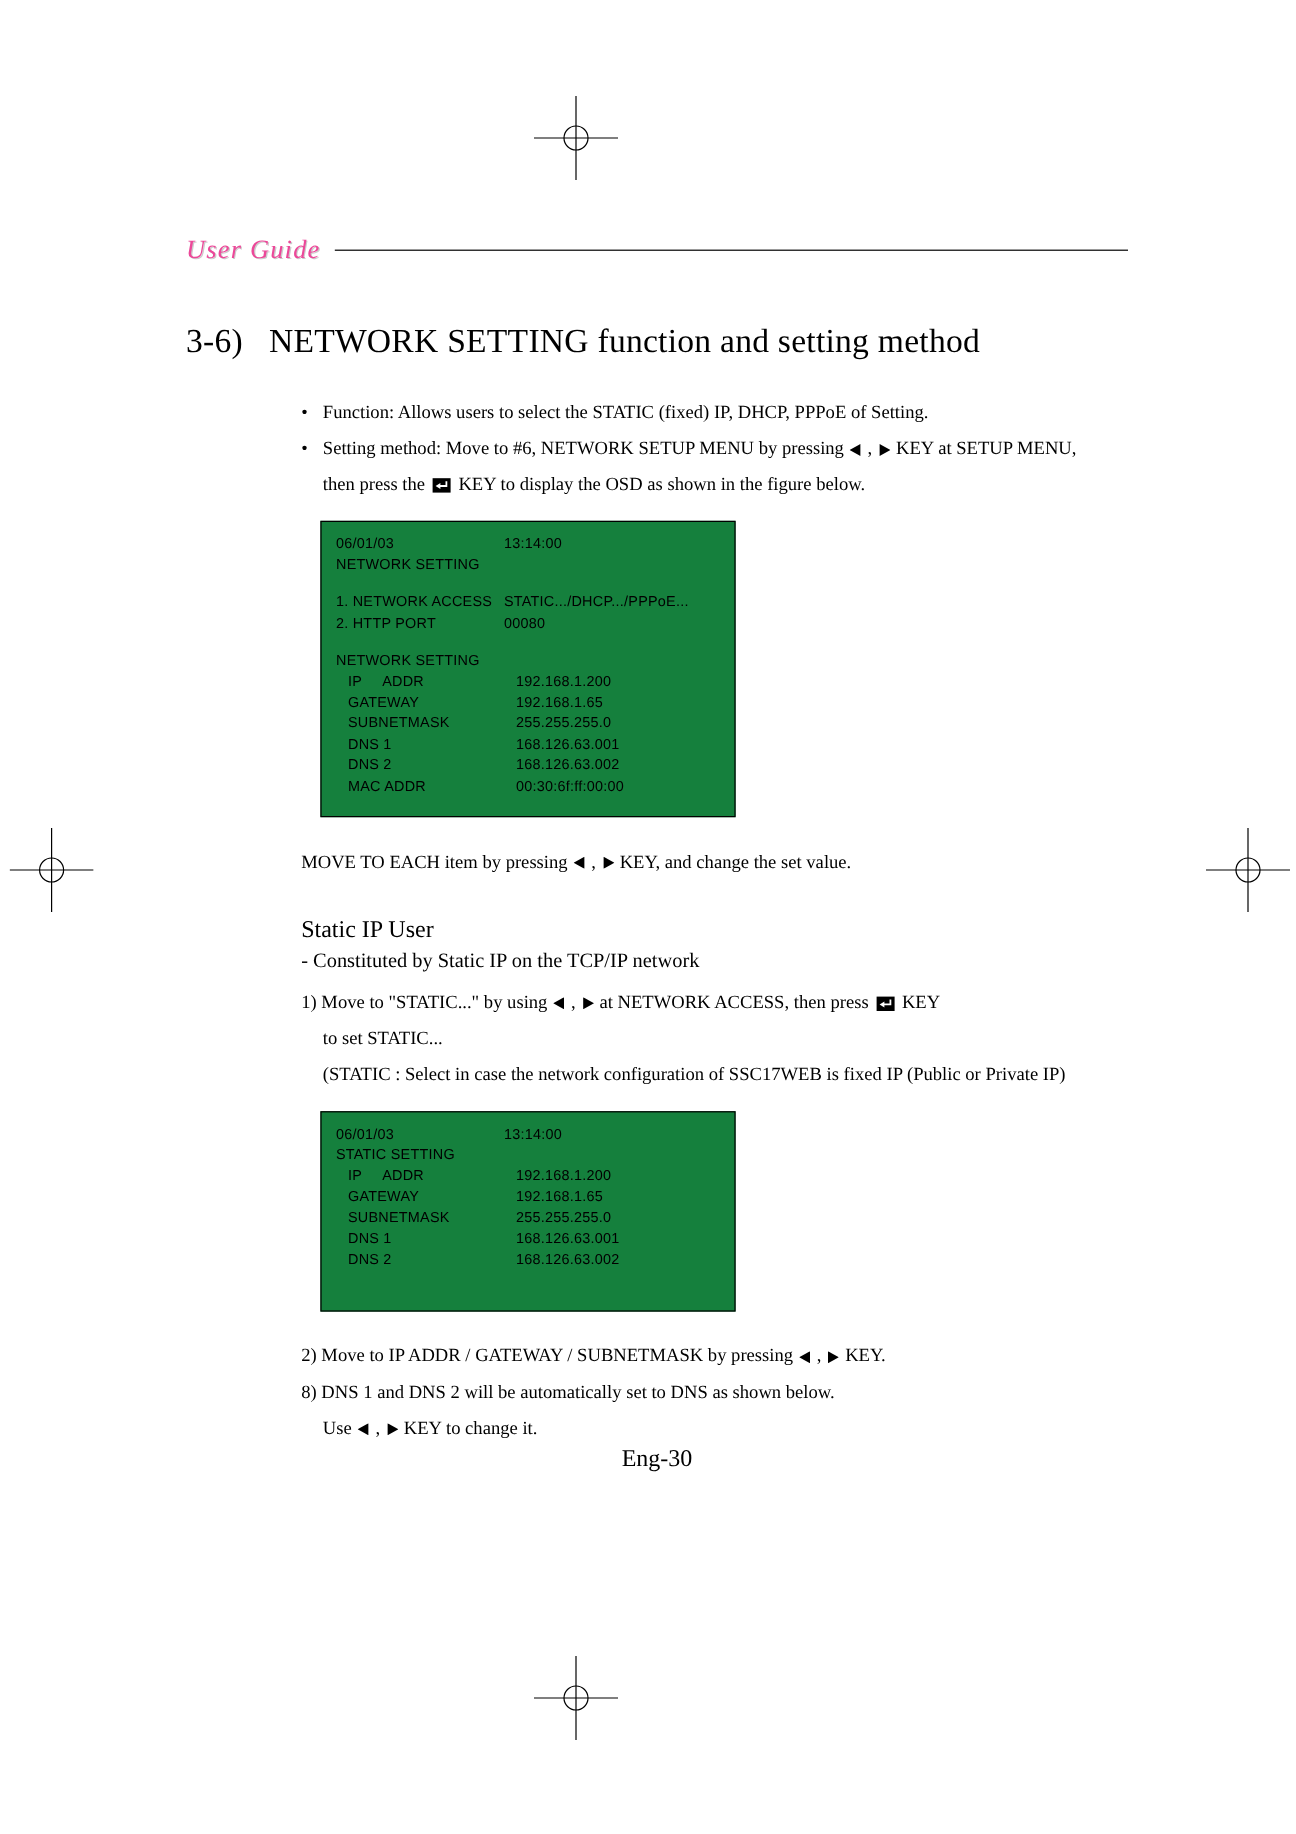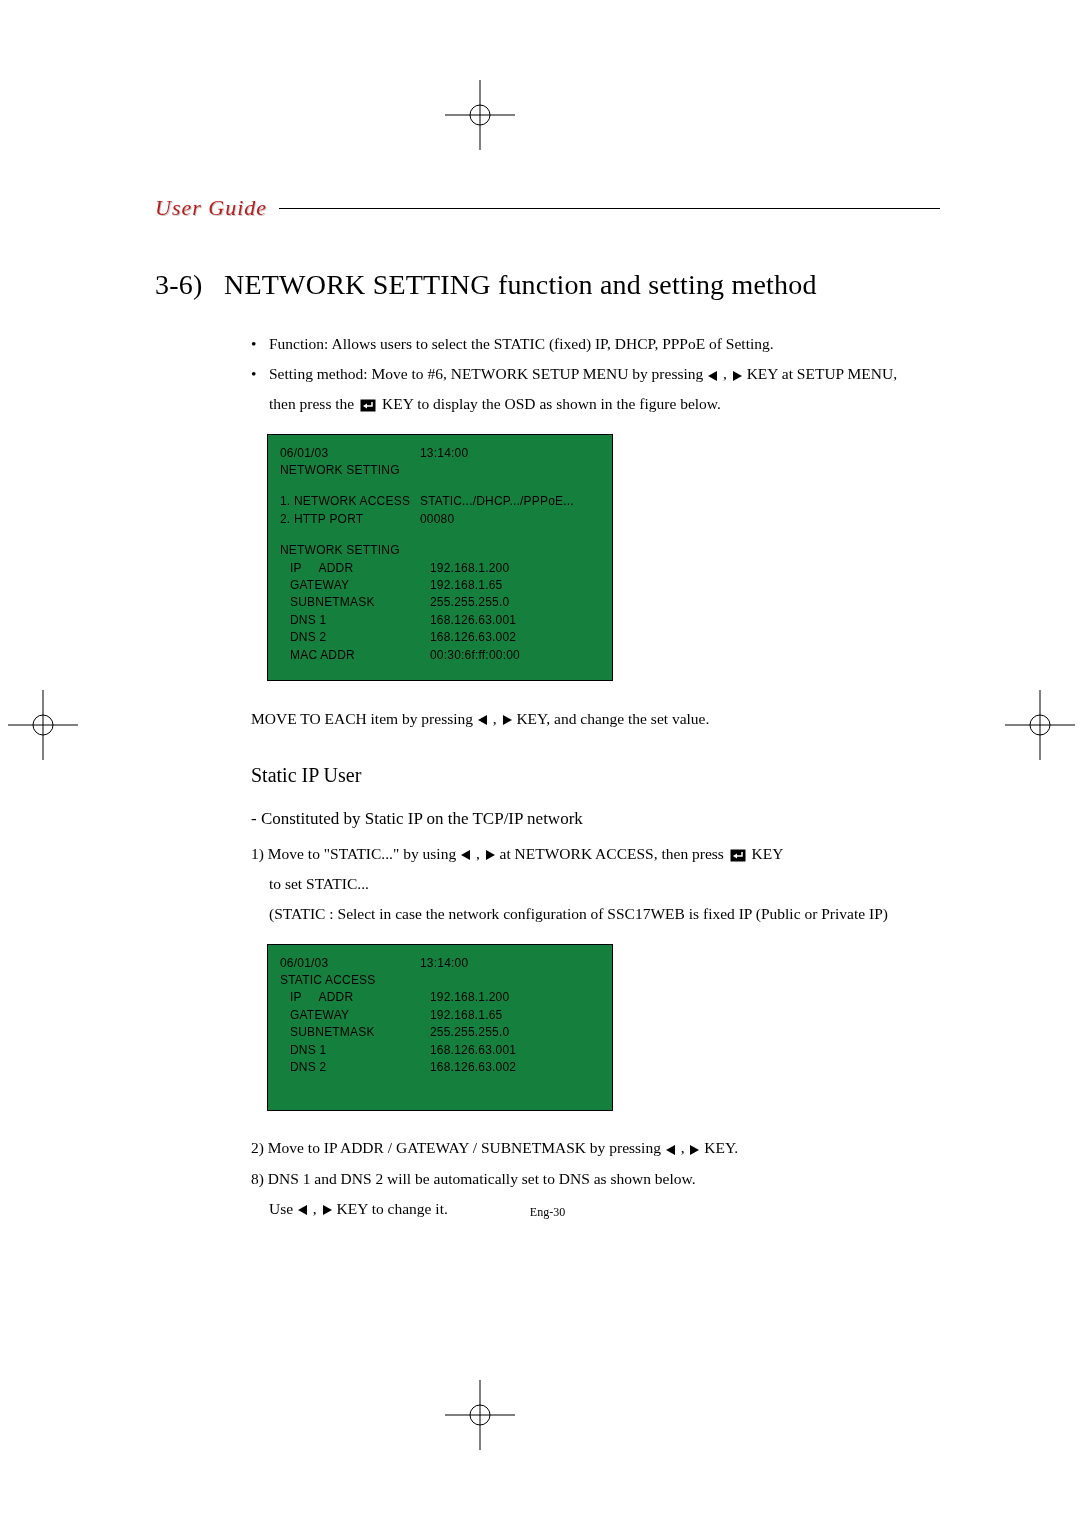--- a/index.html
+++ b/index.html
@@ -21,21 +21,21 @@
   .header-row {
     display: flex;
     align-items: center;
     margin-bottom: 48px;
   }
   .user-guide-label {
     font-family: "Comic Sans MS", "Segoe Script", cursive;
     font-style: italic;
     font-size: 22px;
     letter-spacing: 1px;
-    color: #b91c1c;
+    color: #ec4899;
     text-shadow: 1px 1px 0 #ccc;
     white-space: nowrap;
     margin-right: 12px;
   }
   .header-rule {
     flex: 1;
     border-top: 1.5px solid #000;
     height: 0;
   }
   .section-title {
@@ -89,40 +89,40 @@
   .para-after-osd {
     margin-left: 96px;
     font-size: 15.5px;
     line-height: 2.0;
   }
 
   .subhead {
     margin-left: 96px;
     font-size: 20px;
     margin-top: 30px;
-    margin-bottom: 22px;
+    margin-bottom: 4px;
   }
   .subsubhead {
     margin-left: 96px;
     font-size: 17px;
     margin-bottom: 10px;
   }
   .numbered {
     margin-left: 96px;
     font-size: 15.5px;
     line-height: 1.95;
   }
   .numbered .sub { margin-left: 18px; }
 
   .page-number {
     position: absolute;
     left: 0;
     width: 785px;
     text-align: center;
-    font-size: 12px;
+    font-size: 20px;
     top: 1010px;
   }
 
   
   .cropmark { position: absolute; }
   .cropmark svg { display: block; }
   .cm-top   { left: 445px; top: 80px; }
   .cm-bot   { left: 445px; top: 1380px; }
   .cm-left  { left: 8px;   top: 690px; }
   .cm-right { left: 1005px;top: 690px; }
@@ -280,21 +280,21 @@
     <span> KEY</span>
     <div class="sub">to set STATIC...</div>
     <div class="sub">(STATIC : Select in case the network configuration of SSC17WEB is fixed IP (Public or Private IP)</div>
   </div>
 
   <div class="osd" style="padding-bottom:34px;">
     <div class="osd-row">
       <span class="osd-l">06/01/03</span>
       <span class="osd-r">13:14:00</span>
     </div>
-    <div>STATIC ACCESS</div>
+    <div>STATIC SETTING</div>
     <div id="osd2-rows">
         <div class="osd-row indent">
           <span class="osd-l" style="white-space: pre;">IP     ADDR</span>
           <span class="osd-r">192.168.1.200</span>
         </div>
         <div class="osd-row indent">
           <span class="osd-l" style="white-space: pre;">GATEWAY</span>
           <span class="osd-r">192.168.1.65</span>
         </div>
         <div class="osd-row indent">

